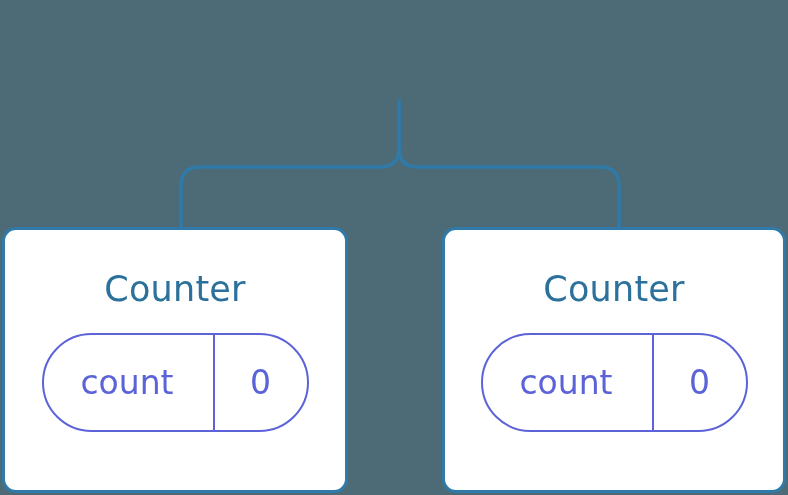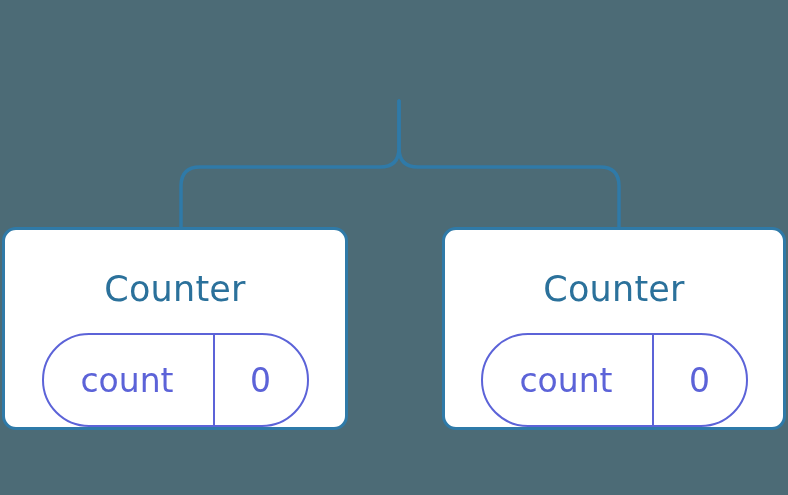--- a/index.html
+++ b/index.html
@@ -53,21 +53,21 @@
   #node-div .node-title {
     color: #2b719b;
     font-size: 34px;
     line-height: 1;
     letter-spacing: 0.2px;
   }
 
   
   .card {
     top: 227px;
-    height: 203px;
+    height: 266px;
     border-radius: 14px;
     display: flex;
     flex-direction: column;
     align-items: center;
   }
   #card-left  { left: 2px;   width: 346px; }
   #card-right { left: 442px; width: 344px; }
 
   .card-title {
     margin-top: 42px;

